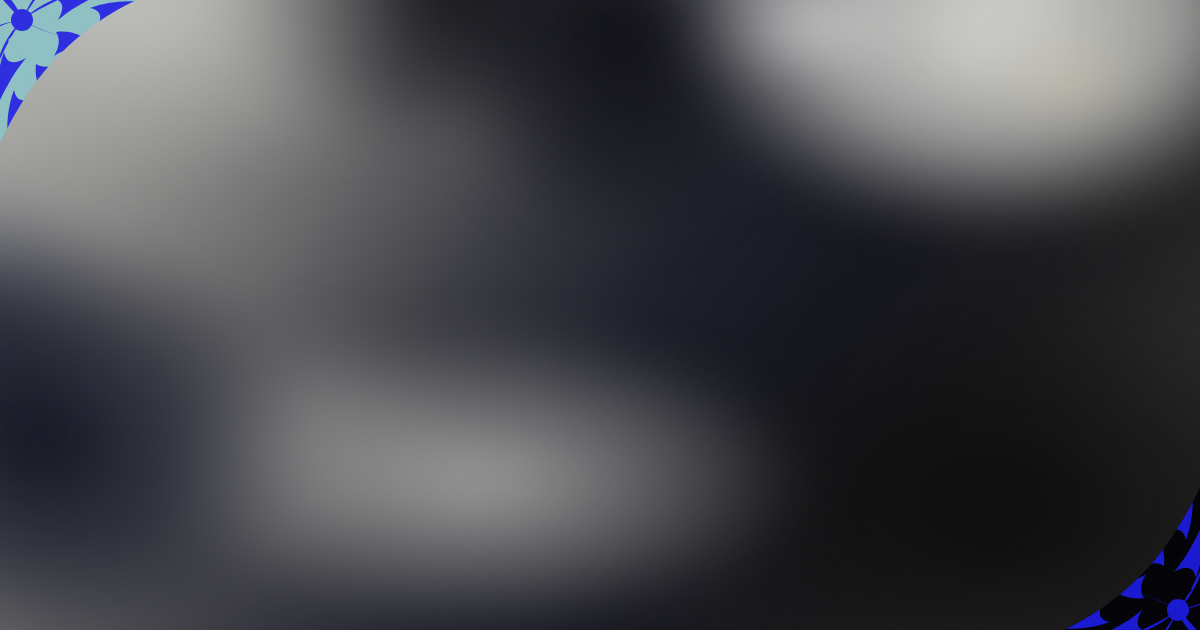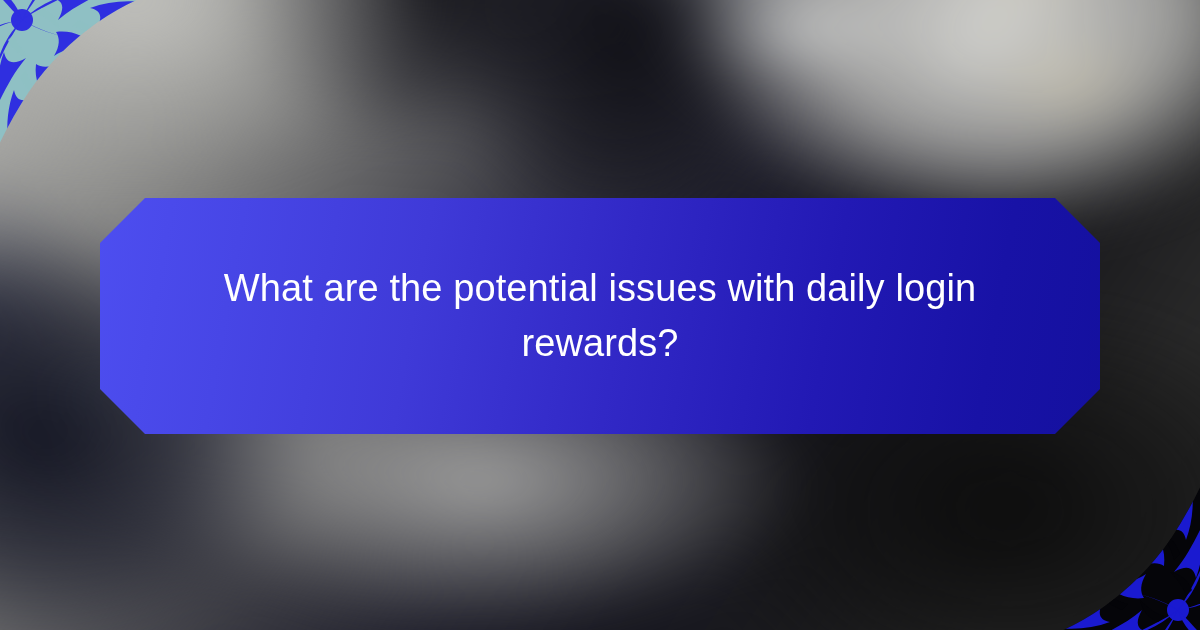--- a/index.html
+++ b/index.html
@@ -221,17 +221,14 @@
         <g fill="#050509" opacity="0.9">
           <path d="M56 22 C66 26 72 34 74 44 C66 36 58 30 50 28 Z"></path>
           <path d="M22 54 C26 64 34 70 44 72 C36 64 30 56 28 48 Z"></path>
           <path d="M92 34 C104 38 112 46 116 56 C106 48 96 42 86 40 Z"></path>
           <path d="M34 90 C38 102 46 110 56 114 C48 104 42 94 40 84 Z"></path>
         </g>
       </g>
     </svg>
   </div>
 
-  <div id="banner">
-    <div id="banner-title">What are the potential issues with daily login rewards?</div>
-  </div>
 
 </div>
 
 </body></html>

